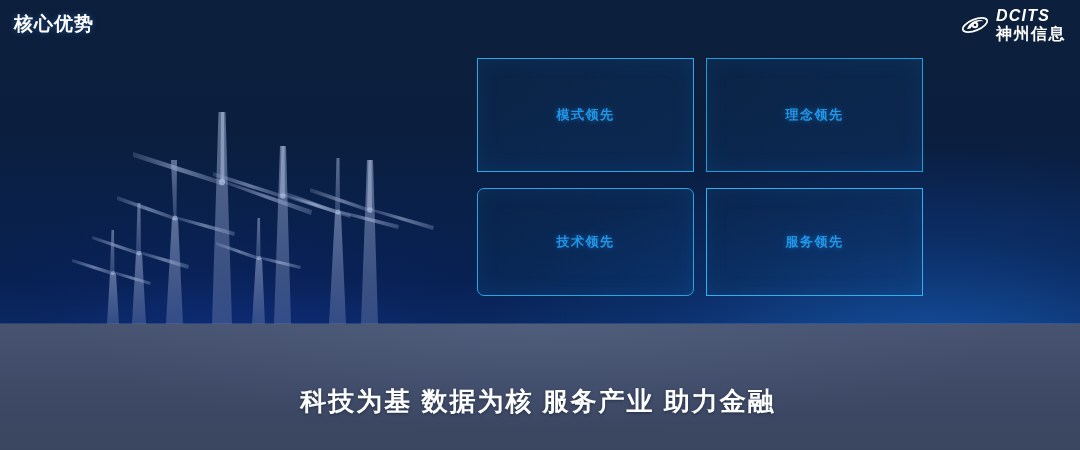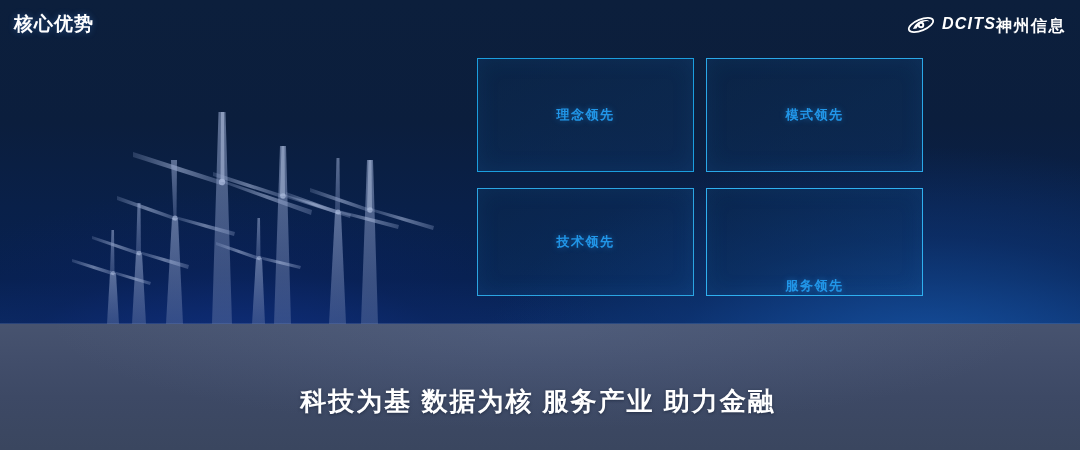--- a/index.html
+++ b/index.html
@@ -63,21 +63,21 @@
   
   .logo {
     position: absolute;
     right: 14px; top: 9px;
     height: 32px;
     display: flex;
     align-items: center;
     gap: 6px;
   }
   .logo-mark { width: 30px; height: 26px; display: block; flex: none; }
-  .logo-text { display: flex; flex-direction: row; justify-content: flex-start; line-height: 1; }
+  .logo-text { display: flex; flex-direction: column; justify-content: flex-start; line-height: 1; }
   .logo-en {
     font-size: 16px;
     font-weight: bold;
     font-style: italic;
     color: #ffffff;
     letter-spacing: 1.2px;
   }
   .logo-cn {
     font-size: 16px;
     font-weight: bold;
@@ -110,22 +110,22 @@
     position: relative;
     border: 1.5px solid #1b9ede;
     display: flex;
     align-items: center;
     justify-content: center;
     box-sizing: border-box;
     background: linear-gradient(150deg, rgba(10,40,78,0.55) 0%, rgba(12,52,100,0.40) 55%, rgba(14,64,124,0.30) 100%);
     box-shadow: inset 0 0 22px rgba(30,120,200,0.12);
   }
   .card-2 { border-color: #2aa8e8; }
-  .card-3 { border-color: #2ba5e2; }
-  .card-4 { border-color: #2fb0f0; align-items: flex-end; }
+  .card-3 { border-color: #2ba5e2; border-radius: 7px; }
+  .card-4 { border-color: #2fb0f0; }
   .card-label {
     font-size: 13px;
     font-weight: bold;
     color: #2196e8;
     letter-spacing: 1.5px;
     text-shadow: 0 0 6px rgba(40,150,235,0.45);
   }
 
   
   .tagline {
@@ -245,26 +245,26 @@
       <circle cx="30" cy="26" r="6.5" fill="#ffffff"></circle>
       <circle cx="30" cy="26" r="2.6" fill="#0c1f3c"></circle>
     </svg>
     <div class="logo-text">
       <span class="logo-en">DCITS</span>
       <span class="logo-cn">神州信息</span>
     </div>
   </div>
 
   <div class="cards">
+    <div class="card card-2">
+      <span class="card-label">模式领先</span>
+    </div>
     <div class="card card-1">
       <span class="card-label">理念领先</span>
     </div>
-    <div class="card card-2">
-      <span class="card-label">模式领先</span>
-    </div>
     <div class="card card-3">
       <span class="card-label">技术领先</span>
     </div>
     <div class="card card-4">
       <span class="card-label">服务领先</span>
     </div>
   </div>
 
   <div class="tagline">科技为基  数据为核  服务产业  助力金融</div>
 

